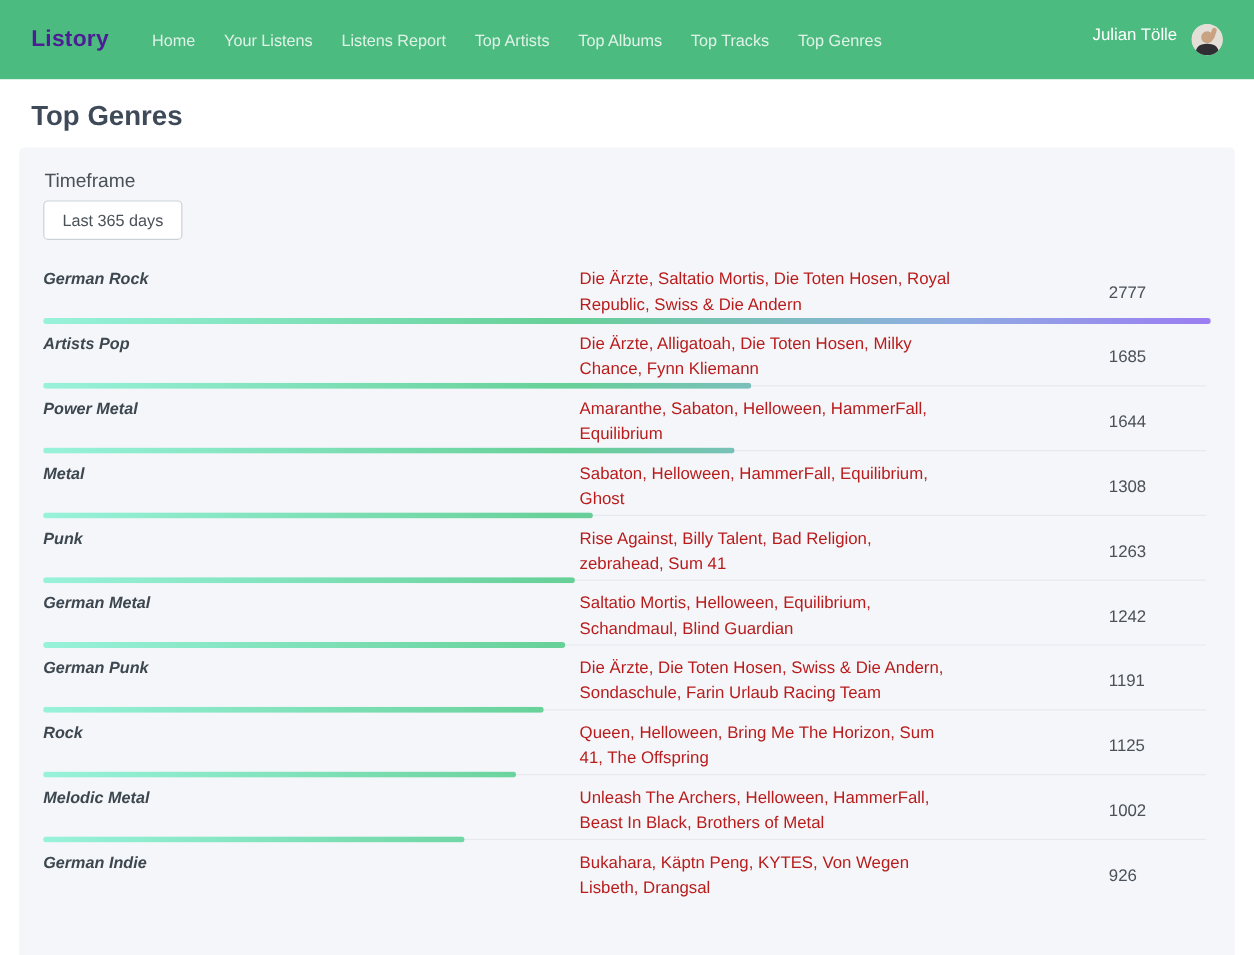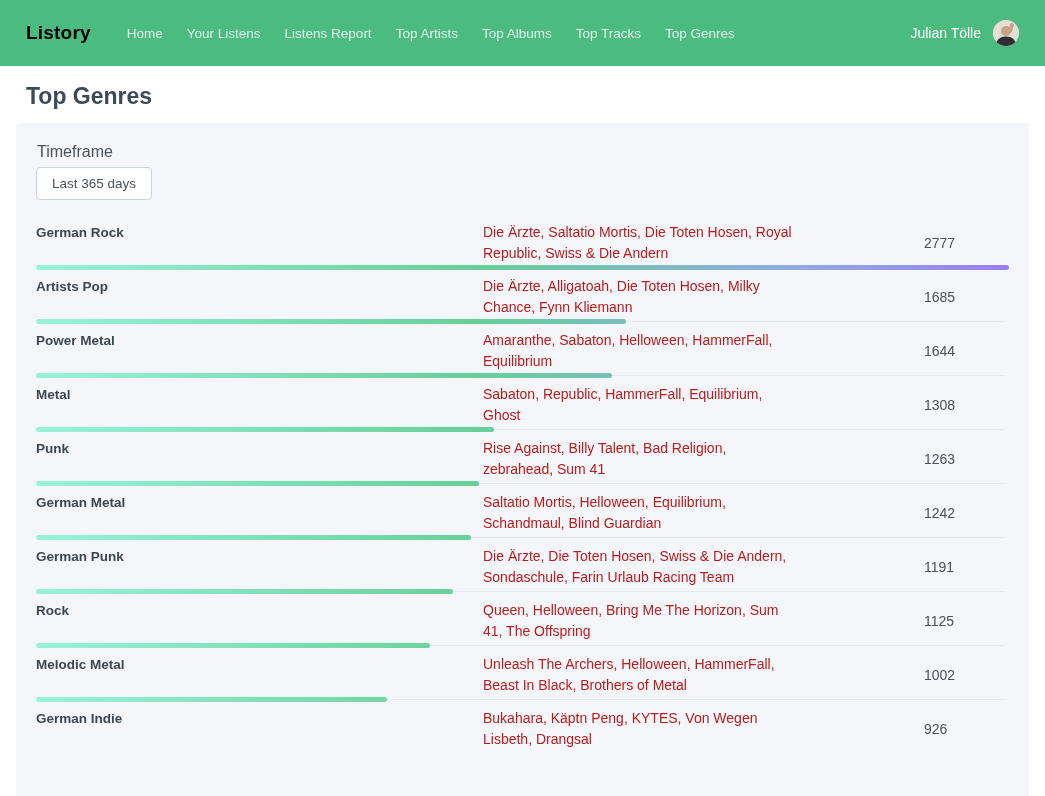--- a/index.html
+++ b/index.html
@@ -1,43 +1,43 @@
 <!DOCTYPE html>
 <html><head>
 <meta charset="utf-8">
 <style>
   * { margin:0; padding:0; box-sizing:border-box; }
   html,body { width:1045px; height:796px; overflow:hidden; background:#fff;
               font-family:"Liberation Sans", sans-serif; }
 
   
   header { height:66px; display:flex; align-items:center; padding:0 26px; }
-  .logo { font-size:19px; font-weight:700; color:#000000; letter-spacing:.2px; cursor:pointer; }
+  .logo { font-size:19px; font-weight:700; color:#4c1d95; letter-spacing:.2px; cursor:pointer; }
   nav { display:flex; margin-left:24px; }
   nav a { padding:0 12px; font-size:13.5px; color:rgba(255,255,255,.82);
           text-decoration:none; cursor:pointer; white-space:nowrap; }
-  .user { margin-left:auto; display:flex; align-items:center; gap:12px; }
+  .user { margin-left:auto; display:flex; align-items:flex-start; gap:12px; }
   .user-name { color:#fff; font-size:14px; }
   .avatar { width:26px; height:26px; border-radius:50%; overflow:hidden; display:block;
             background:#e6e1da; cursor:pointer; }
 
   
   h1 { margin:17px 26px 13px; font-size:23px; font-weight:600; color:#3e4a58; }
 
   .card { margin:0 16px; border-radius:4px; padding:14px 20px 0; min-height:900px; }
 
   .tf-label { display:block; font-size:16px; color:#4a5158; margin:6px 0 6px 1px; }
   .tf-btn { background:#fff; border:1px solid #cbd3da; border-radius:4px;
             padding:8px 15px; font-size:13.5px; color:#4a5158; cursor:pointer;
             font-family:"Liberation Sans", sans-serif; }
 
   .table { margin-top:17px; }
   .row { position:relative; display:grid; grid-template-columns:447px 310px 1fr 85px;
          padding:5px 0 7px; }
-  .genre { font-size:13.5px; font-weight:700; color:#3d4750; line-height:21px; }
+  .genre { font-size:13.5px; font-weight:700; color:#3d4750; line-height:21px;font-style:italic; }
   .artists { font-size:14px; color:#b91c1c; line-height:21px; }
   .count { grid-column:4; align-self:center; font-size:14px; color:#4a5158; }
   .divider { position:absolute; left:0; right:4px; bottom:3px; height:1px; background:#e6eaee; }
   .bar { position:absolute; left:0; bottom:1px; height:5px; border-radius:3px; overflow:hidden; }
   .bar i { position:absolute; left:0; top:0; bottom:0; display:block; }
 </style>
 </head>
 <body>
 
 <header style="background: rgb(76, 187, 127);">
@@ -94,21 +94,21 @@
         <div class="genre">Power Metal</div>
         <div class="artists">Amaranthe, Sabaton, Helloween, HammerFall, Equilibrium</div>
         <div class="count">1644</div>
         <div class="divider"></div>
         <div class="bar" style="width: 59.2%;">
           <i style="width: 168.92%; background: linear-gradient(90deg, rgb(152, 242, 218) 0%, rgb(102, 208, 151) 45%, rgb(144, 172, 226) 78%, rgb(155, 125, 242) 100%);"></i>
         </div>
       </div>
       <div class="row">
         <div class="genre">Metal</div>
-        <div class="artists">Sabaton, Republic, HammerFall, Equilibrium, Ghost</div>
+        <div class="artists">Sabaton, Helloween, HammerFall, Equilibrium, Ghost</div>
         <div class="count">1308</div>
         <div class="divider"></div>
         <div class="bar" style="width: 47.1%;">
           <i style="width: 212.31%; background: linear-gradient(90deg, rgb(152, 242, 218) 0%, rgb(102, 208, 151) 45%, rgb(144, 172, 226) 78%, rgb(155, 125, 242) 100%);"></i>
         </div>
       </div>
       <div class="row">
         <div class="genre">Punk</div>
         <div class="artists">Rise Against, Billy Talent, Bad Religion, zebrahead, Sum 41</div>
         <div class="count">1263</div>

